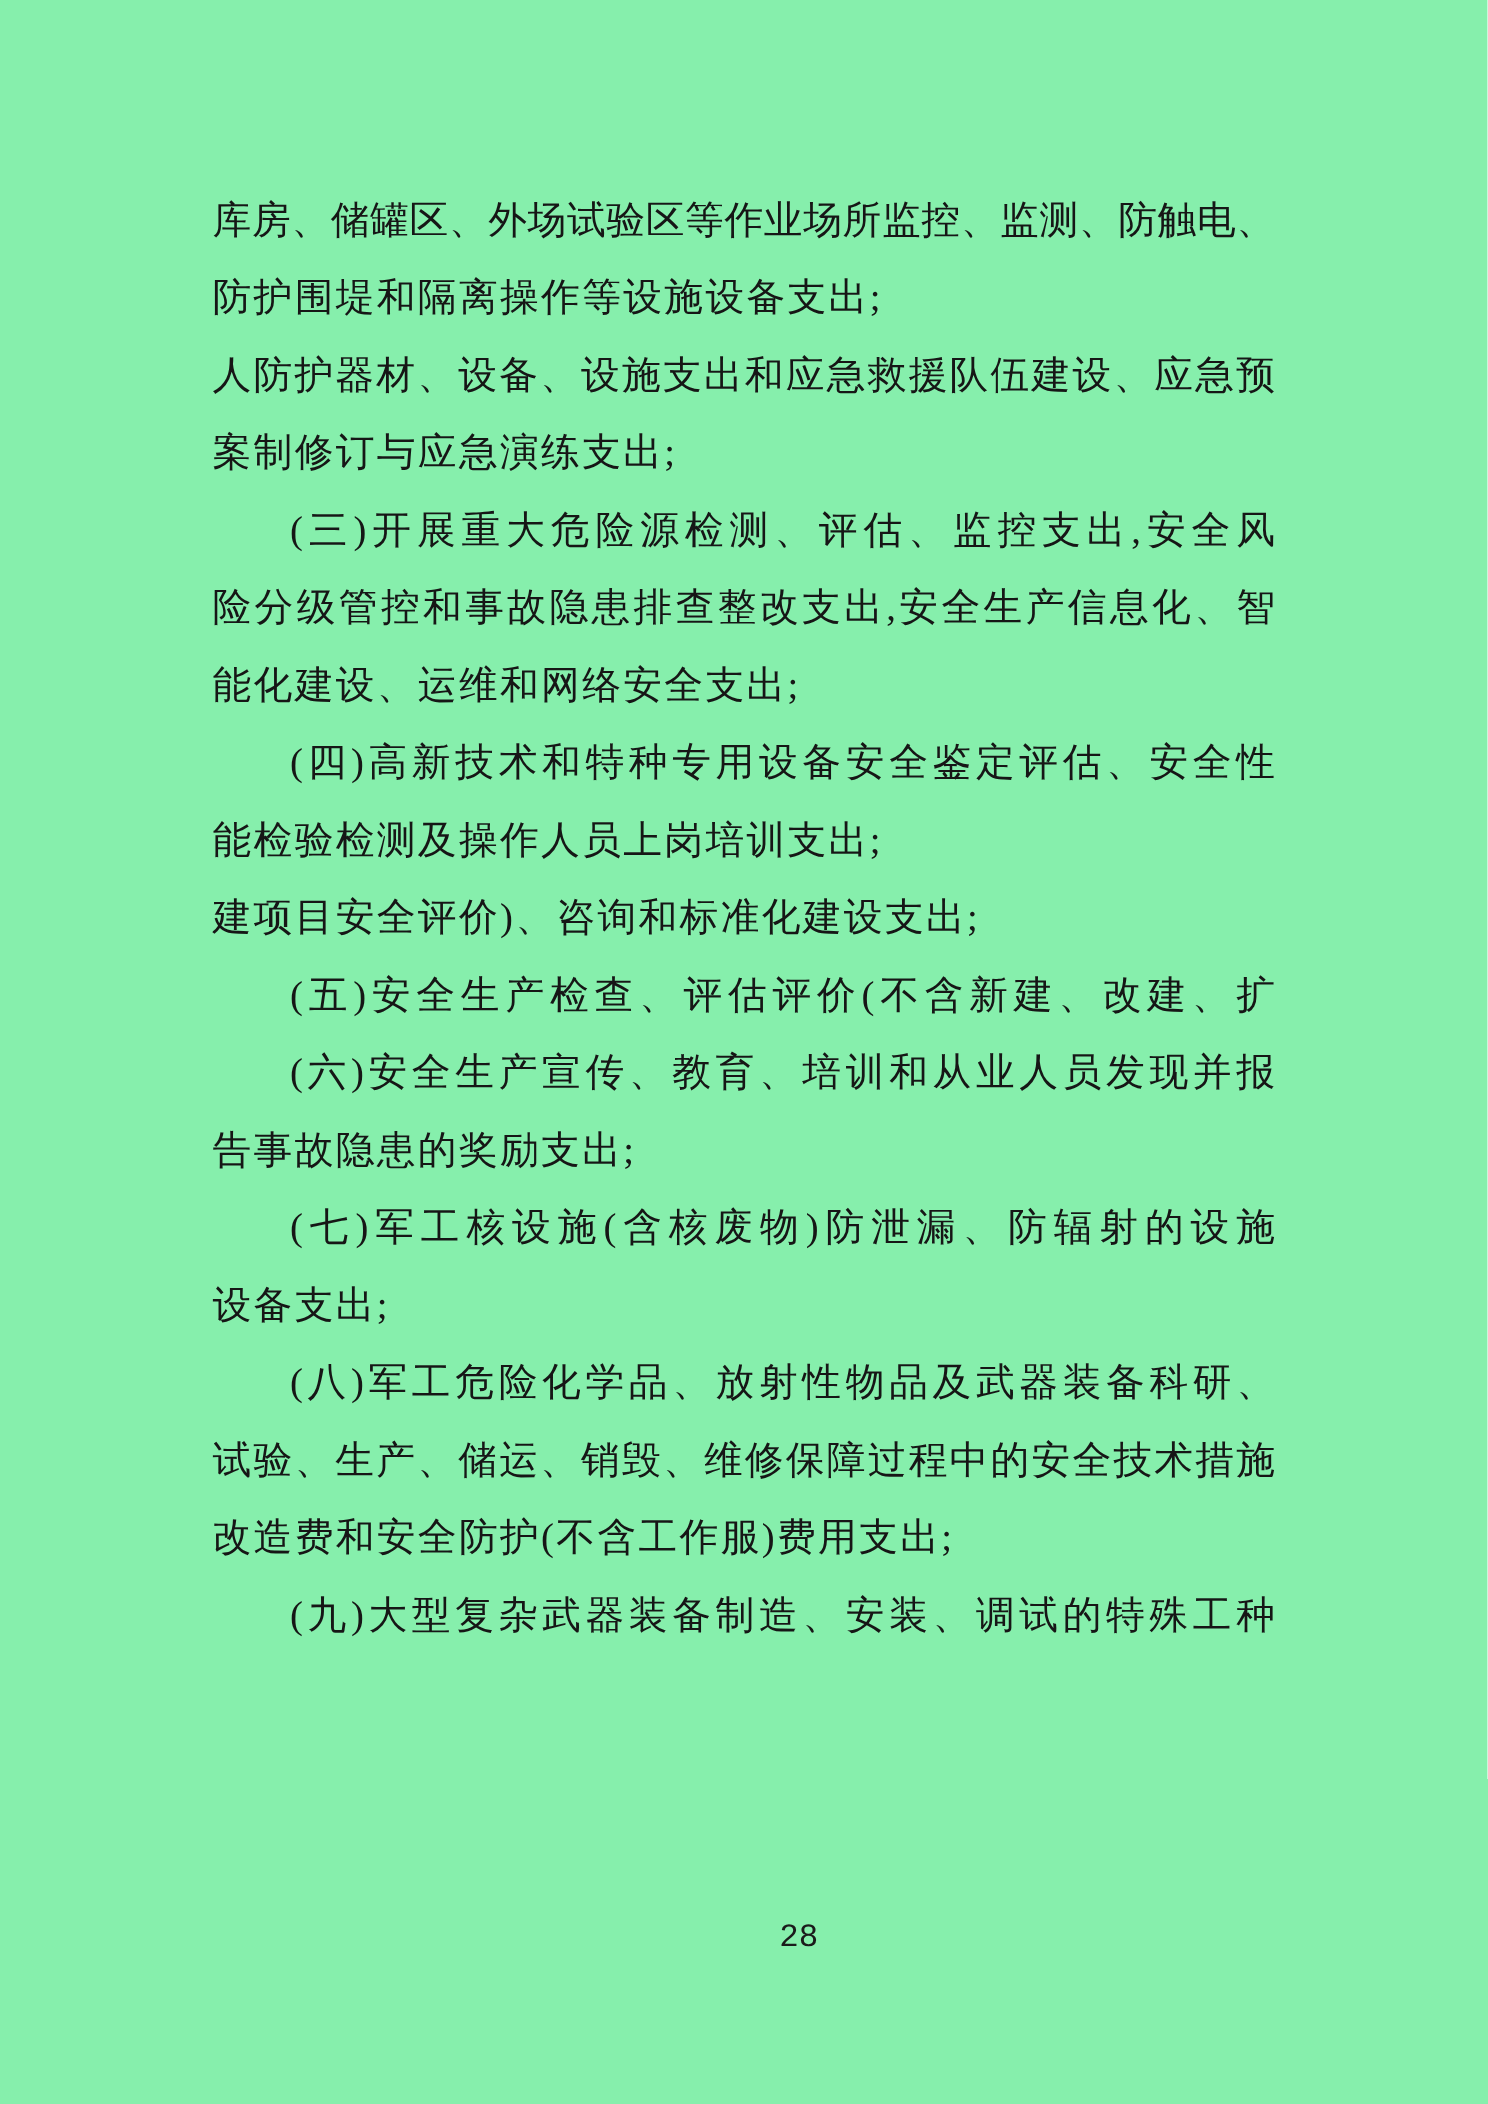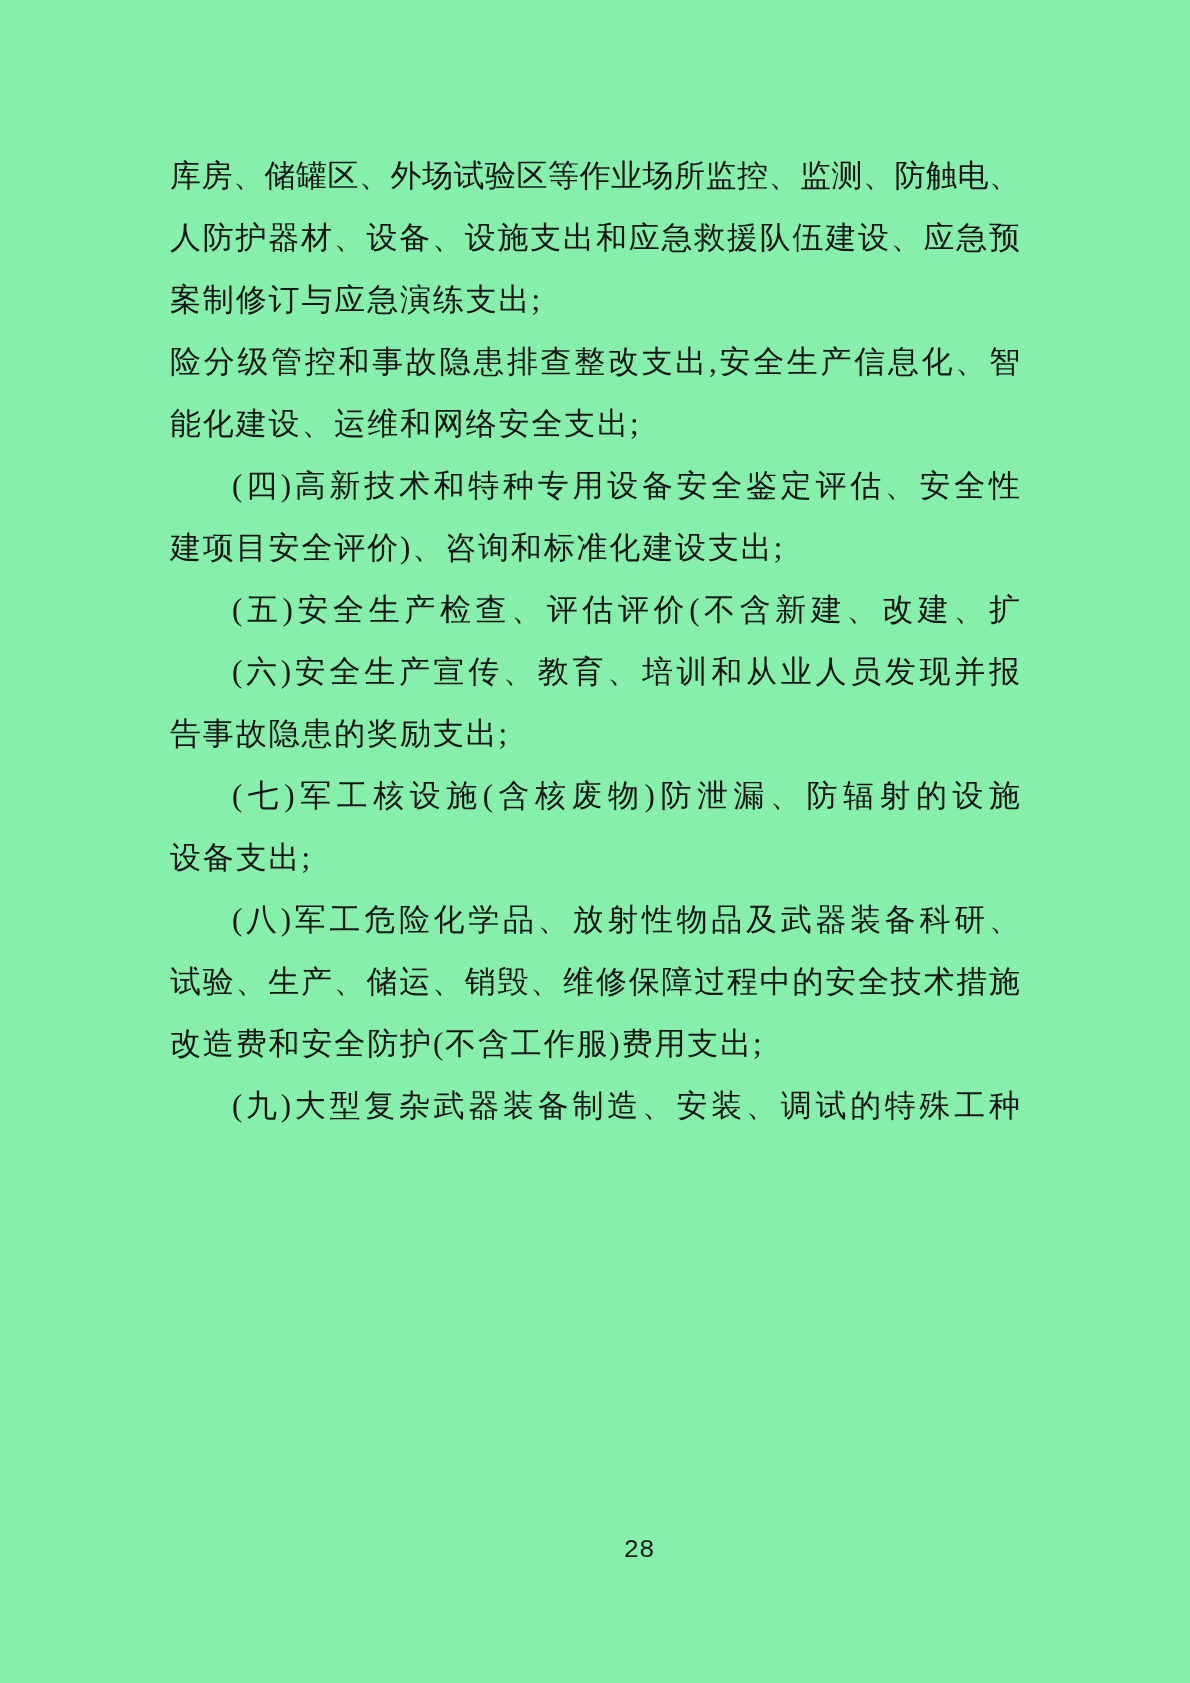--- a/index.html
+++ b/index.html
@@ -52,25 +52,28 @@
     color: #1b1b1b;
     padding-left: 44px;
   }
 </style>
 </head>
 <body>
 
 <div class="page">
   <div class="text-block">
       <div class="line">库房、储罐区、外场试验区等作业场所监控、监测、防触电、</div>
+      <div class="line last">防护围堤和隔离操作等设施设备支出;</div>
       <div class="line">人防护器材、设备、设施支出和应急救援队伍建设、应急预</div>
       <div class="line last">案制修订与应急演练支出;</div>
+      <div class="line indent">(三)开展重大危险源检测、评估、监控支出,安全风</div>
       <div class="line">险分级管控和事故隐患排查整改支出,安全生产信息化、智</div>
       <div class="line last">能化建设、运维和网络安全支出;</div>
       <div class="line indent">(四)高新技术和特种专用设备安全鉴定评估、安全性</div>
+      <div class="line last">能检验检测及操作人员上岗培训支出;</div>
       <div class="line last">建项目安全评价)、咨询和标准化建设支出;</div>
       <div class="line indent">(五)安全生产检查、评估评价(不含新建、改建、扩</div>
       <div class="line indent">(六)安全生产宣传、教育、培训和从业人员发现并报</div>
       <div class="line last">告事故隐患的奖励支出;</div>
       <div class="line indent">(七)军工核设施(含核废物)防泄漏、防辐射的设施</div>
       <div class="line last">设备支出;</div>
       <div class="line indent">(八)军工危险化学品、放射性物品及武器装备科研、</div>
       <div class="line">试验、生产、储运、销毁、维修保障过程中的安全技术措施</div>
       <div class="line last">改造费和安全防护(不含工作服)费用支出;</div>
       <div class="line indent">(九)大型复杂武器装备制造、安装、调试的特殊工种</div>

